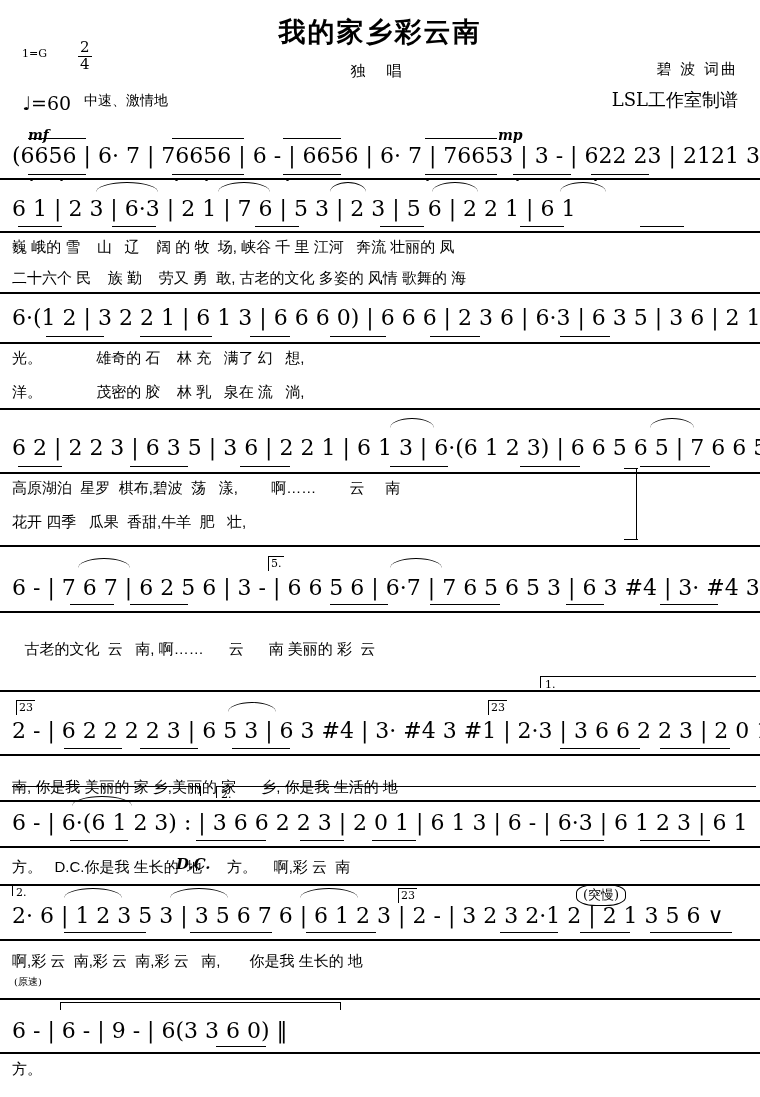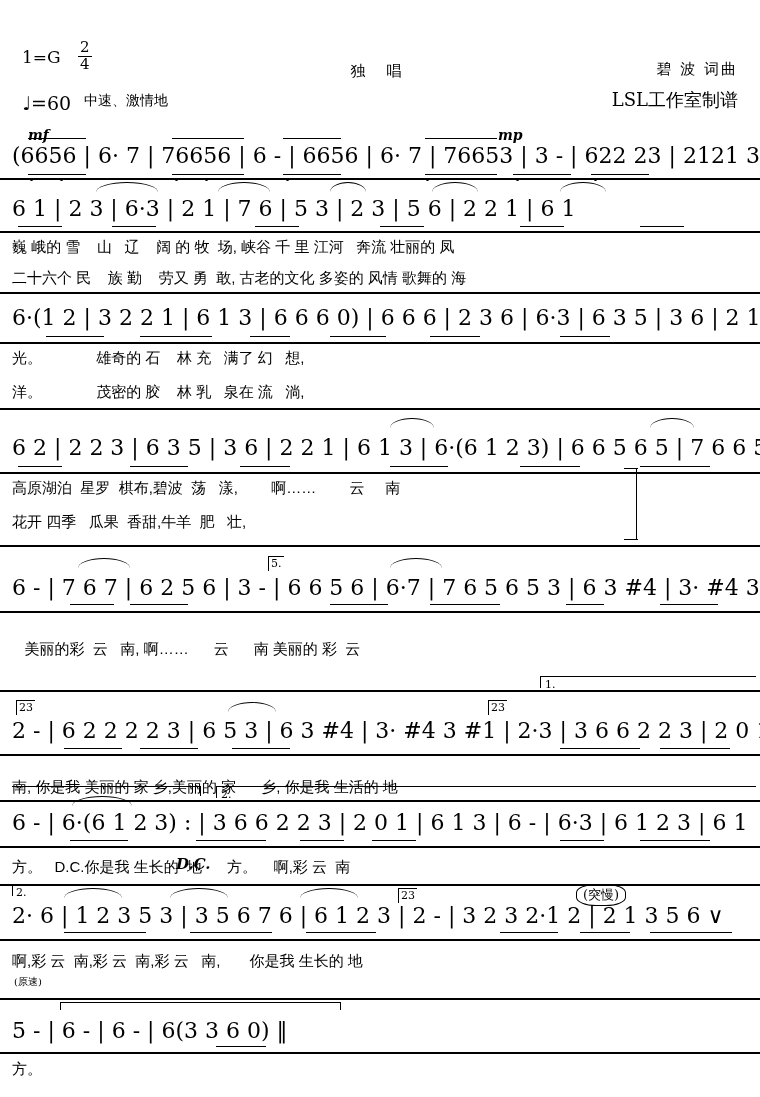--- a/index.html
+++ b/index.html
@@ -2,21 +2,21 @@
 <html><head>
 <meta charset="utf-8">
 <style>
   html,body{margin:0;padding:0;background:#fff;}
   body{width:760px;height:1097px;position:relative;font-family:"DejaVu Sans","Liberation Sans",sans-serif;color:#000;}
   .sheet{position:relative;width:760px;height:1097px;overflow:hidden;}
 
   .title{position:absolute;top:14px;left:0;width:760px;text-align:center;font-family:"DejaVu Serif","Liberation Serif",serif;font-size:27px;font-weight:700;letter-spacing:2px;}
   .subtitle{position:absolute;top:62px;left:0;width:760px;text-align:center;font-size:15px;letter-spacing:8px;font-family:"DejaVu Serif","Liberation Serif",serif;}
 
-  .key{position:absolute;top:47px;left:22px;font-size:17px;font-family:"DejaVu Serif","Liberation Serif",serif;}
+  .key{position:absolute;top:47px;left:22px;font-size:11px;font-family:"DejaVu Serif","Liberation Serif",serif;}
   .meter{position:absolute;top:40px;left:78px;font-size:15px;text-align:center;line-height:1.05;font-family:"DejaVu Serif","Liberation Serif",serif;}
   .meter .num{display:block;border-bottom:1.6px solid #000;padding:0 2px;}
   .meter .den{display:block;padding:0 2px;}
 
   .tempo{position:absolute;top:92px;left:22px;font-size:19px;font-family:"DejaVu Serif","Liberation Serif",serif;}
   .expr{position:absolute;top:92px;left:84px;font-size:14px;font-family:"DejaVu Serif","Liberation Serif",serif;}
 
   .credit1{position:absolute;top:60px;right:22px;font-size:15px;font-family:"DejaVu Serif","Liberation Serif",serif;letter-spacing:2px;}
   .credit2{position:absolute;top:88px;right:22px;font-size:18px;font-family:"DejaVu Serif","Liberation Serif",serif;}
 
@@ -32,20 +32,21 @@
   .boxnum{position:absolute;font-family:"DejaVu Serif","Liberation Serif",serif;font-size:11px;border-left:1.3px solid #000;border-top:1.3px solid #000;padding:0 2px 1px 2px;}
   .dc{position:absolute;font-style:italic;font-weight:700;font-size:15px;font-family:"DejaVu Serif","Liberation Serif",serif;}
   .paren{position:absolute;font-size:10px;font-family:"DejaVu Serif","Liberation Serif",serif;}
   .slowmark{position:absolute;font-size:13px;font-family:"DejaVu Serif","Liberation Serif",serif;border:1.2px solid #000;border-radius:40%;padding:1px 6px;}
 </style>
 </head>
 <body>
 
 <div class="sheet">
 
+  <div class="title">我的家乡彩云南</div>
   <div class="subtitle">独 唱</div>
 
   <div class="key">1=G</div>
   <div class="meter">
     <span class="num">2</span>
     <span class="den">4</span>
   </div>
 
   <div class="tempo">♩=60</div>
   <div class="expr">中速、激情地</div>
@@ -127,21 +128,21 @@
   <div class="arc" style="top:558px;left:78px;width:52px;"></div>
   <div class="arc" style="top:558px;left:390px;width:52px;"></div>
   <div class="boxnum" style="top:556px;left:268px;">5.</div>
   <div class="line" style="top:604px;left:70px;width:44px;"></div>
   <div class="line" style="top:604px;left:130px;width:58px;"></div>
   <div class="line" style="top:604px;left:330px;width:58px;"></div>
   <div class="line" style="top:604px;left:430px;width:70px;"></div>
   <div class="line" style="top:604px;left:566px;width:38px;"></div>
   <div class="line" style="top:604px;left:660px;width:58px;"></div>
   <div class="line" style="top:611px;left:0px;width:760px;height:1.6px;"></div>
-  <div class="lyric" style="top:640px;">   美丽的彩  云   南, 啊……      云      南 美丽的 彩  云</div>
+  <div class="lyric" style="top:640px;">   古老的文化  云   南, 啊……      云      南 美丽的 彩  云</div>
   <div class="line" style="top:676px;left:540px;width:216px;"></div>
   <div class="vline" style="top:676px;left:540px;height:12px;"></div>
   <div class="rep" style="top:678px;left:545px;">1.</div>
 
   <div class="line" style="top:690px;left:0px;width:760px;height:1.6px;"></div>
   <div class="notes" style="top:718px;">2 - | 6 2 2 2 2 3 | 6 5 3 | 6 3 #4 | 3· #4 3 #1 | 2·3 | 3 6 6 2 2 3 | 2 0 1 6 1 3</div>
   <div class="boxnum" style="top:700px;left:16px;">23</div>
   <div class="boxnum" style="top:700px;left:488px;">23</div>
   <div class="arc" style="top:702px;left:228px;width:48px;"></div>
   <div class="line" style="top:748px;left:64px;width:58px;"></div>
@@ -183,21 +184,21 @@
   <div class="line" style="top:932px;left:190px;width:82px;"></div>
   <div class="line" style="top:932px;left:306px;width:70px;"></div>
   <div class="line" style="top:932px;left:500px;width:58px;"></div>
   <div class="line" style="top:932px;left:580px;width:50px;"></div>
   <div class="line" style="top:932px;left:650px;width:82px;"></div>
   <div class="line" style="top:939px;left:0px;width:760px;height:1.6px;"></div>
   <div class="lyric" style="top:952px;">啊,彩 云  南,彩 云  南,彩 云   南,       你是我 生长的 地</div>
 
   <div class="paren" style="top:975px;left:14px;">(原速)</div>
   <div class="line" style="top:998px;left:0px;width:760px;height:1.6px;"></div>
-  <div class="notes" style="top:1018px;">5 - | 6 - | 6 - | 6(3 3 6 0) ‖</div>
+  <div class="notes" style="top:1018px;">6 - | 6 - | 9 - | 6(3 3 6 0) ‖</div>
   <div class="line" style="top:1002px;left:60px;width:280px;"></div>
   <div class="vline" style="top:1002px;left:60px;height:8px;"></div>
   <div class="vline" style="top:1002px;left:340px;height:8px;"></div>
   <div class="line" style="top:1046px;left:216px;width:50px;"></div>
   <div class="line" style="top:1052px;left:0px;width:760px;height:1.6px;"></div>
   <div class="lyric" style="top:1060px;">方。</div>
 
 </div>
 
 </body></html>

